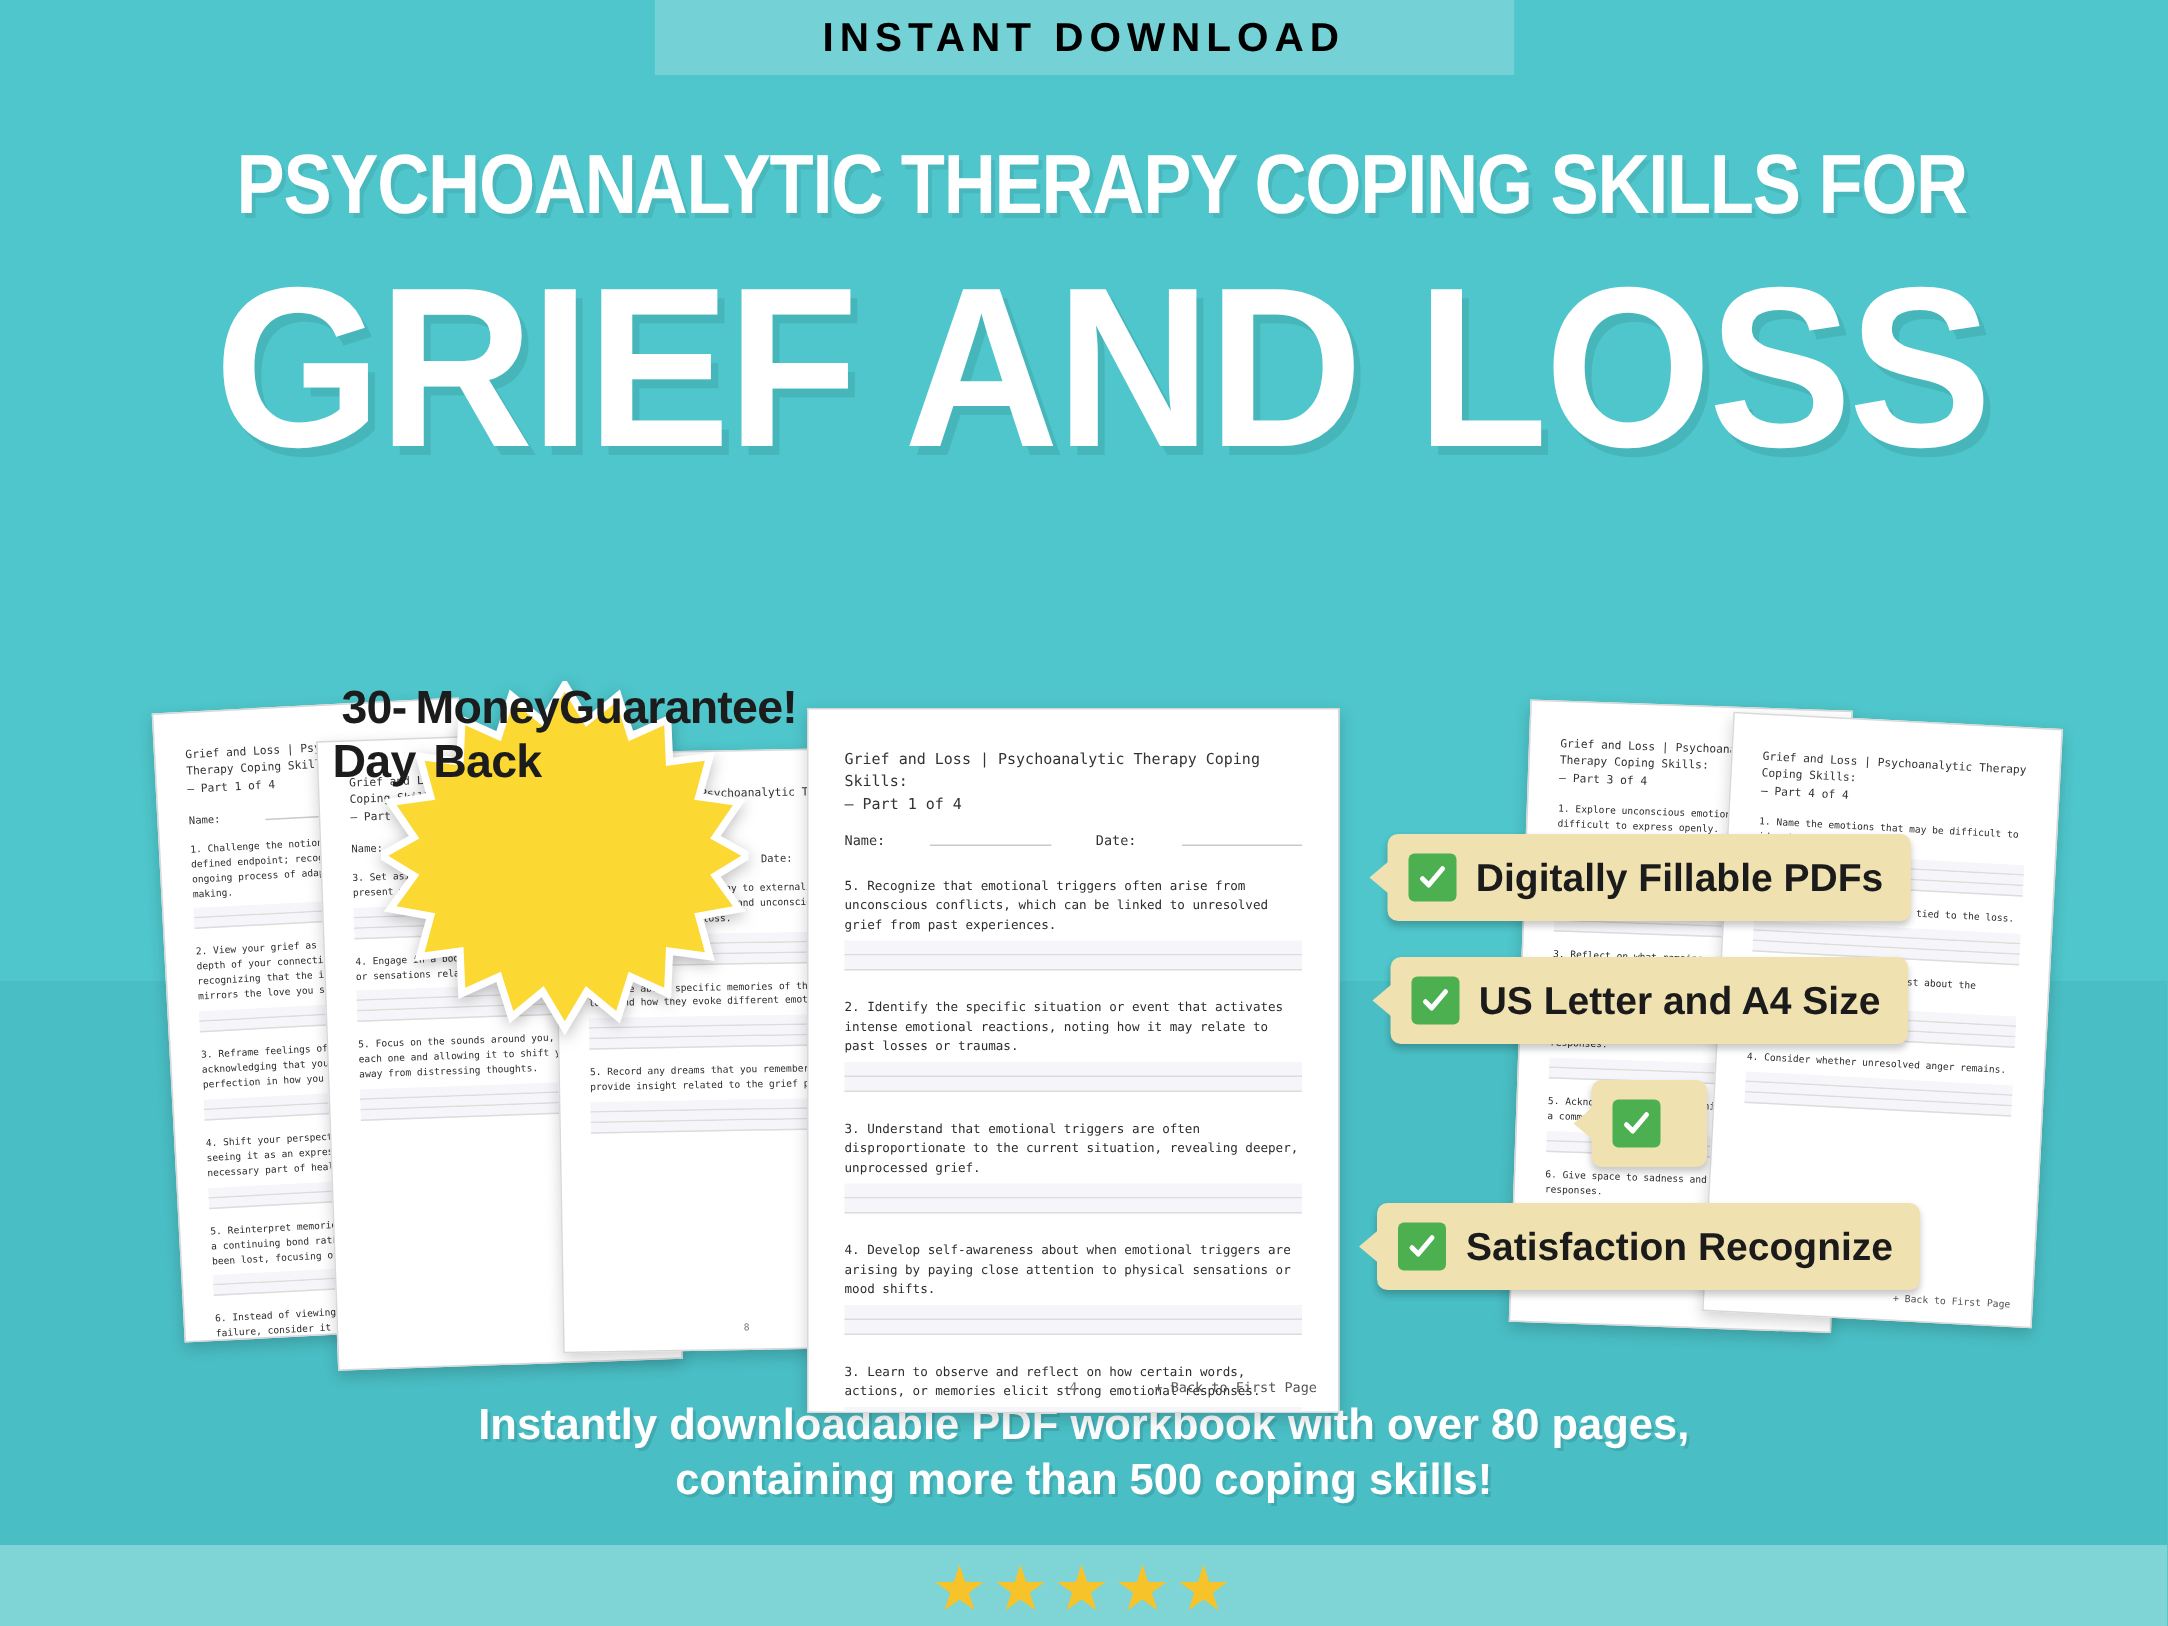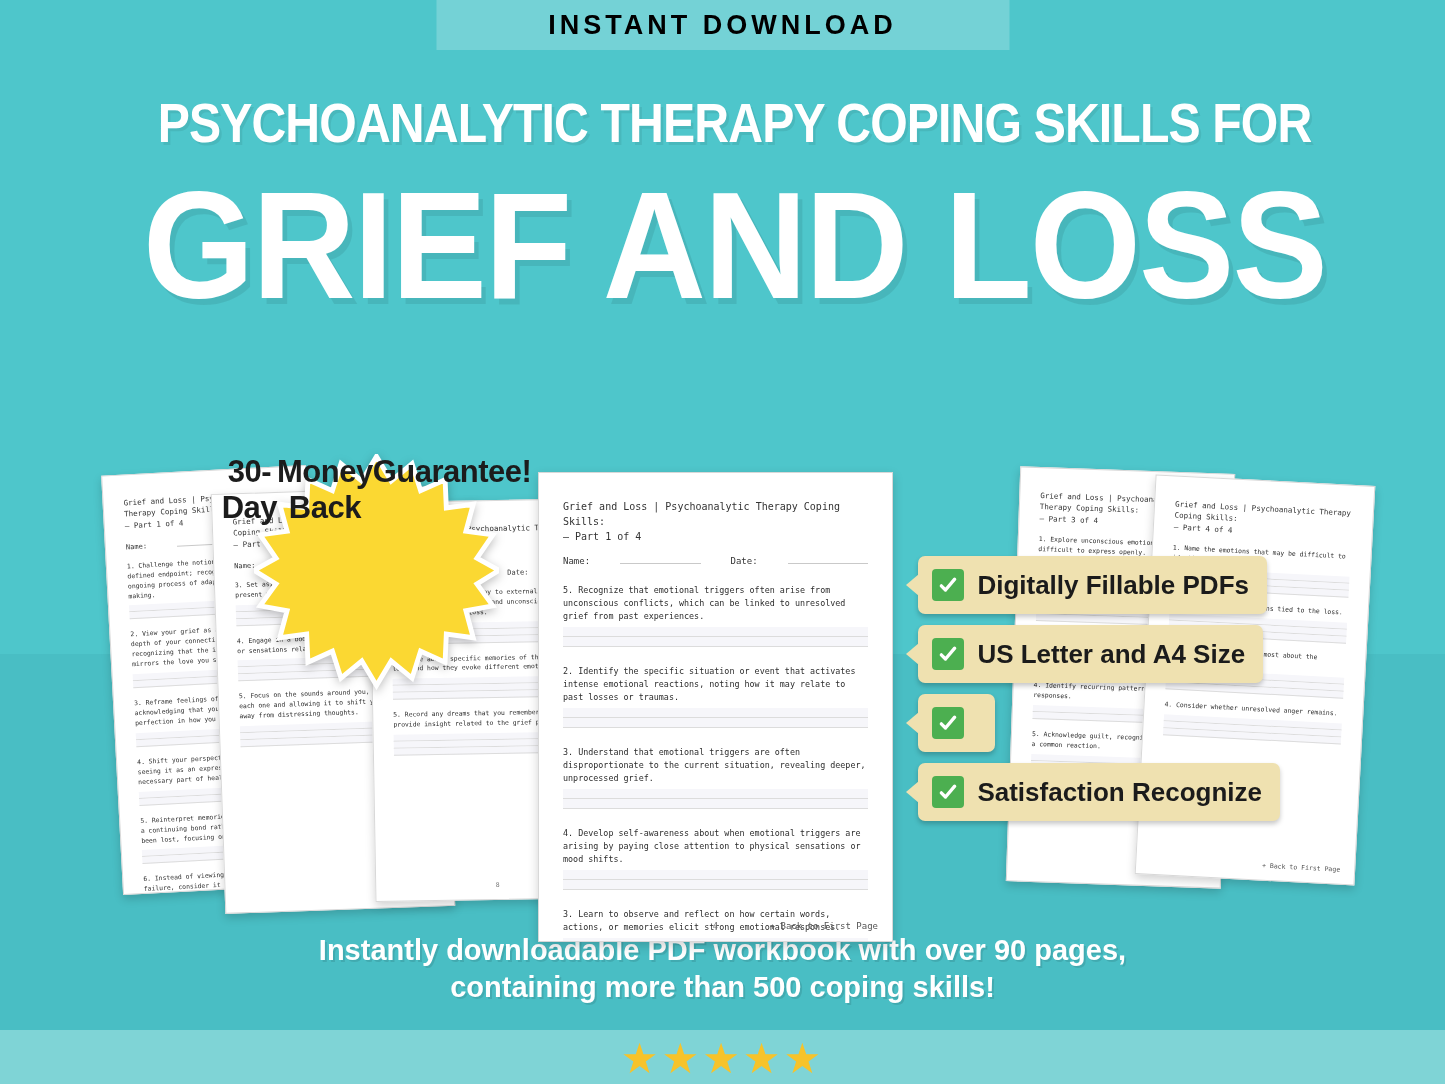--- a/index.html
+++ b/index.html
@@ -146,22 +146,22 @@
     font-size: 31px; font-weight: bold; color: #1c1c1c;
     line-height: 1.16;
     letter-spacing: -0.5px;
   }
 
   
   .features {
     position: absolute;
     right: 165px; top: 556px;
     z-index: 10;
-    display: flex; flex-direction: column; gap: 11px;
-    align-items: flex-start;
+    display: flex; flex-direction: column; gap: 24px;
+    align-items: center;
   }
   .feature {
     position: relative;
     background: #efe1b0;
     border-radius: 7px;
     height: 58px;
     display: flex; align-items: center;
     padding: 0 18px 0 14px;
     box-shadow: 0 3px 5px rgba(0,0,0,0.22);
   }
@@ -483,17 +483,17 @@
     <span class="check">
       <svg viewBox="0 0 24 24">
           <path d="M4 13 L9 18 L20 5" fill="none" stroke="#ffffff" stroke-width="4" stroke-linecap="round" stroke-linejoin="round"></path>
         </svg>
     </span>
     <span class="feature-label">Satisfaction Recognize</span>
   </div>
 </div>
 
 <div class="bottom-text">
-  <div>Instantly downloadable PDF workbook with over 90 pages,</div>
+  <div>Instantly downloadable PDF workbook with over 80 pages,</div>
   <div>containing more than 500 coping skills!</div>
 </div>
 
 <div class="stars">★★★★★</div>
 
 </body></html>

